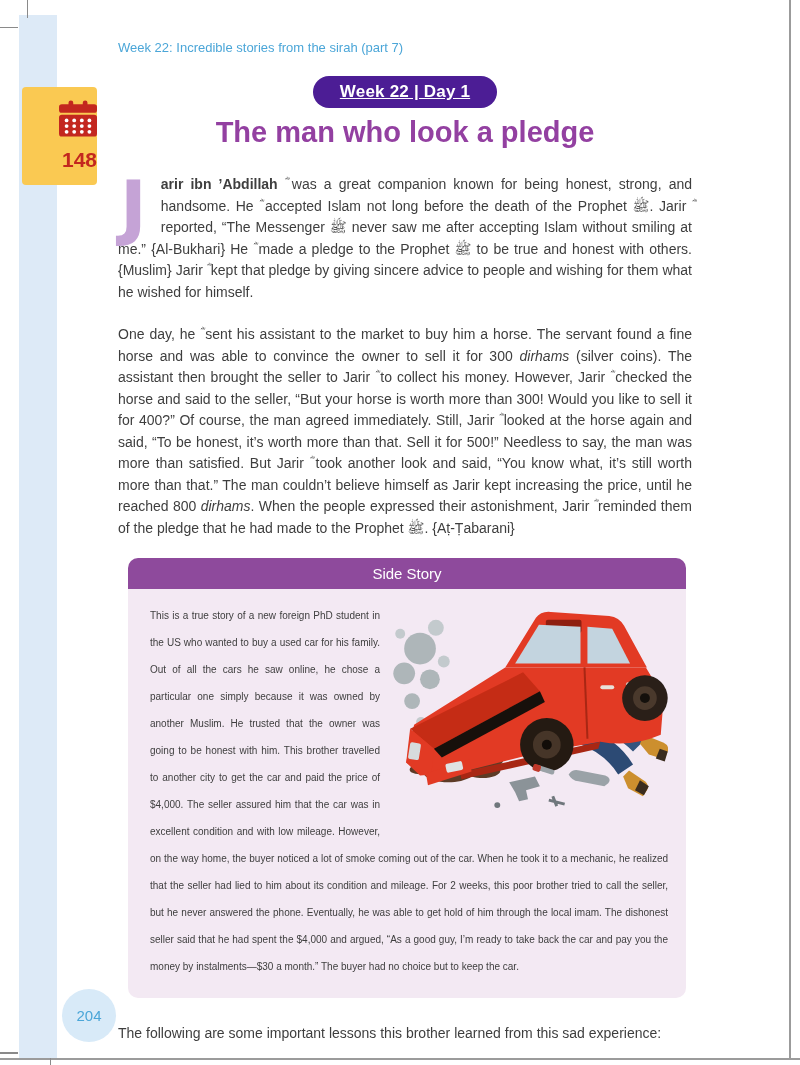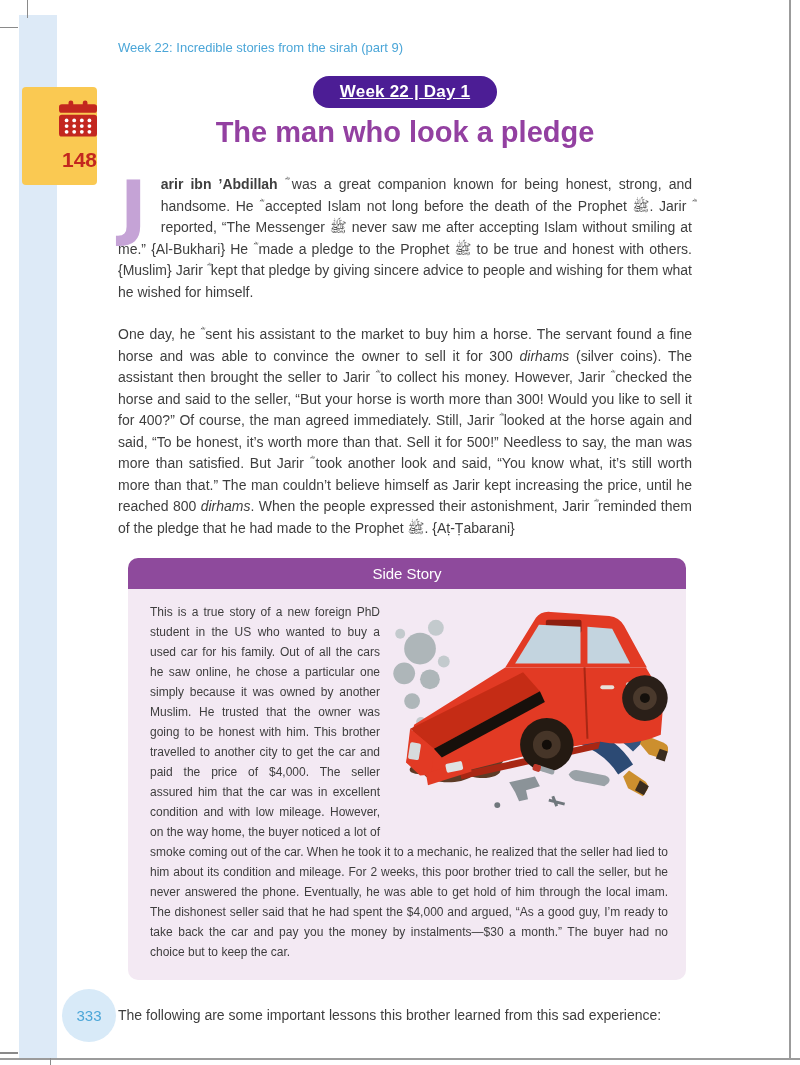--- a/index.html
+++ b/index.html
@@ -47,21 +47,21 @@
 
   .side-box { margin:19px 6px 0 10px; }
   .side-head {
     background:#8e4a9c; color:#ffffff; text-align:center; font-weight:normal;
     font-size:15px; padding:7px 0; border-radius:10px 10px 0 0;
   }
   .side-body {
     background:#f3e9f3; border-radius:0 0 10px 10px;
     padding:13px 18px 18px 22px; overflow:hidden;
   }
-  .side-body .body-text { font-size:12px; line-height:20px; }
+  .side-body .body-text { font-size:10px; line-height:27px; }
   .car-wrap { float:right; width:278px; height:213px; margin:2px 0 6px 10px; }
 
   .footer-line { margin-top:27px; color:#3e3e3e; font-size:14px; }
 
   .page-num {
     position:absolute; left:62px; top:989px; width:54px; height:53px;
     background:#d8eaf8; border-radius:50%;
     color:#4ba6d8; font-size:15px; display:flex; align-items:center; justify-content:center;
   }
 </style>
@@ -100,21 +100,21 @@
             <circle cx="16" cy="33" r="2"></circle>
             <circle cx="24" cy="33" r="2"></circle>
             <circle cx="32" cy="33" r="2"></circle>
         </g>
       </svg>
     </span>
     <span class="num">148</span>
   </div>
 
   <div class="content">
-    <div class="running-head">Week 22: Incredible stories from the sirah (part 9)</div>
+    <div class="running-head">Week 22: Incredible stories from the sirah (part 7)</div>
 
     <div class="badge-row">
       <span class="day-badge">Week 22 | Day 1</span>
     </div>
 
     <div class="page-title">The man who look a pledge</div>
 
     <p class="body-text intro"><span class="dropcap">J</span><span class="lead">arir ibn ’Abdillah</span><span> ؓ was a great companion known for being honest, strong, and handsome. He ؓ accepted Islam not long before the death of the Prophet ﷺ. Jarir ؓ reported, “The Messenger ﷺ never saw me after accepting Islam without smiling at me.” {Al-Bukhari} He ؓ made a pledge to the Prophet ﷺ to be true and honest with others. {Muslim} Jarir ؓ kept that pledge by giving sincere advice to people and wishing for them what he wished for himself.</span></p>
 
     <p class="body-text story"><span>One day, he ؓ sent his assistant to the market to buy him a horse. The servant found a fine horse and was able to convince the owner to sell it for 300 </span><span class="it">dirhams</span><span> (silver coins). The assistant then brought the seller to Jarir ؓ to collect his money. However, Jarir ؓ checked the horse and said to the seller, “But your horse is worth more than 300! Would you like to sell it for 400?” Of course, the man agreed immediately. Still, Jarir ؓ looked at the horse again and said, “To be honest, it’s worth more than that. Sell it for 500!” Needless to say, the man was more than satisfied. But Jarir ؓ took another look and said, “You know what, it’s still worth more than that.” The man couldn’t believe himself as Jarir kept increasing the price, until he reached 800 </span><span class="it">dirhams</span><span>. When the people expressed their astonishment, Jarir ؓ reminded them of the pledge that he had made to the Prophet ﷺ. {Aṭ-Ṭabarani}</span></p>
@@ -186,16 +186,16 @@
           </svg>
         </span>
         <p class="body-text" style="margin:0">This is a true story of a new foreign PhD student in the US who wanted to buy a used car for his family. Out of all the cars he saw online, he chose a particular one simply because it was owned by another Muslim. He trusted that the owner was going to be honest with him. This brother travelled to another city to get the car and paid the price of $4,000. The seller assured him that the car was in excellent condition and with low mileage. However, on the way home, the buyer noticed a lot of smoke coming out of the car. When he took it to a mechanic, he realized that the seller had lied to him about its condition and mileage. For 2 weeks, this poor brother tried to call the seller, but he never answered the phone. Eventually, he was able to get hold of him through the local imam. The dishonest seller said that he had spent the $4,000 and argued, “As a good guy, I’m ready to take back the car and pay you the money by instalments—$30 a month.” The buyer had no choice but to keep the car.</p>
       </div>
     </div>
 
     <div class="footer-line">The following are some important lessons this brother learned from this sad experience:</div>
   </div>
 
   <div class="page-num">
-    <span>333</span>
+    <span>204</span>
   </div>
 
 </div>
 
 </body></html>

